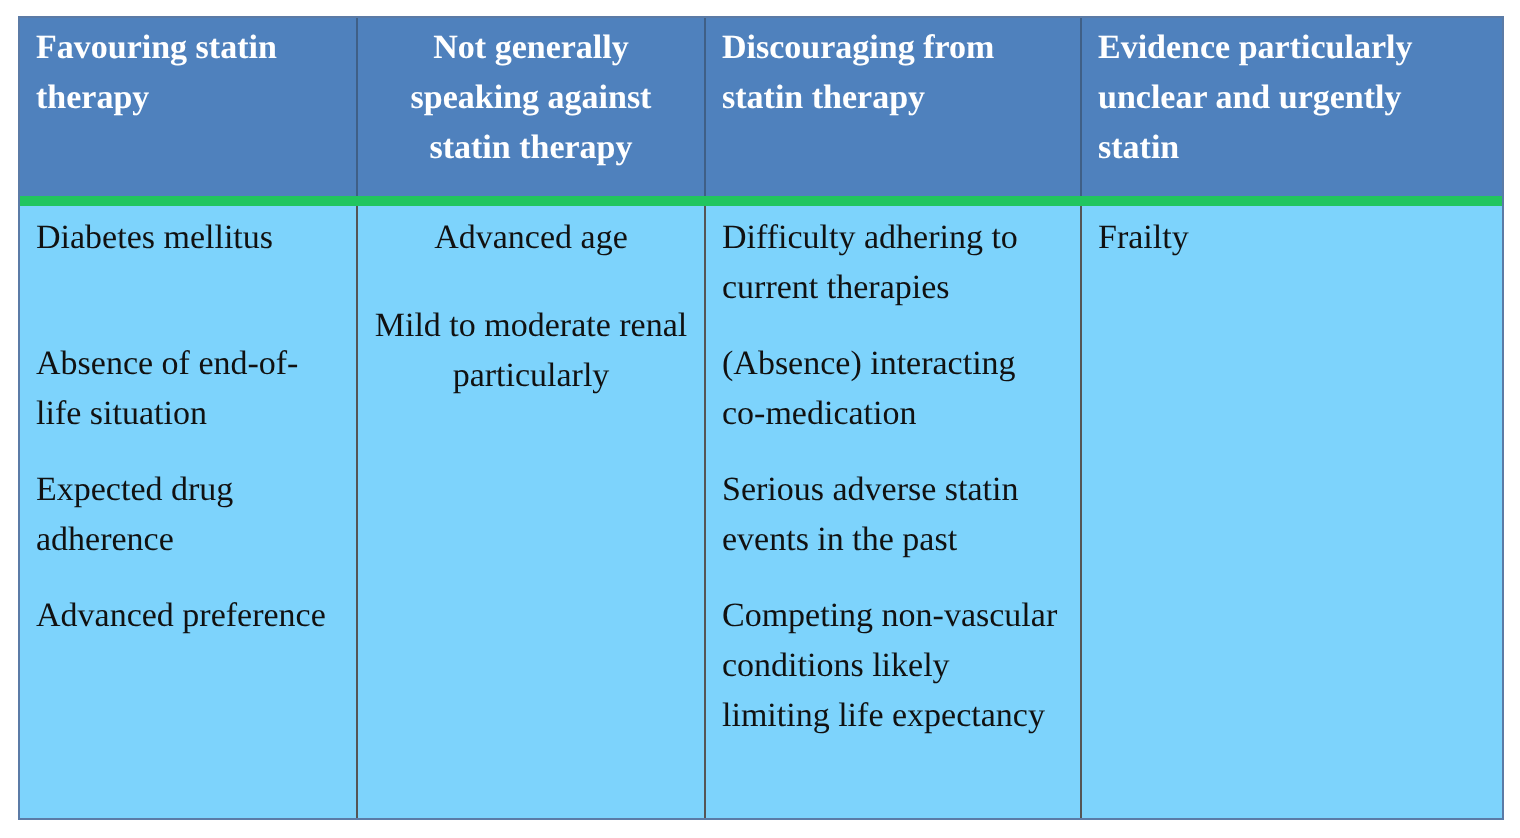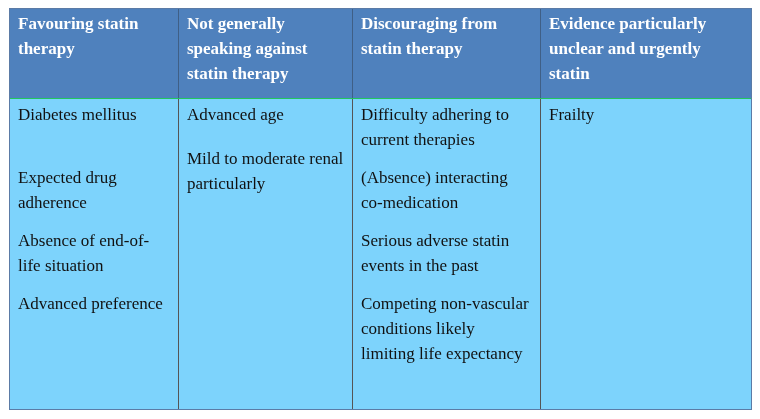--- a/index.html
+++ b/index.html
@@ -23,52 +23,52 @@
       font-weight: bold;
       font-size: 17px;
       line-height: 25px;
       padding: 2px 8px 0 8px;
       border-right: 1px solid #3f5f86;
     }
     .hcell:last-child { border-right: none; }
     .body {
       position: absolute; left: 0; top: 89px; right: 0; bottom: 0;
       display: flex;
-      border-top: 1px solid #22c55e;
+      border-top: 5px solid #22c55e;
     }
     .bcell {
       box-sizing: border-box;
       color: #111;
       font-size: 17px;
       line-height: 25px;
       padding: 3px 8px 0 8px;
       border-right: 1px solid #555;
     }
     .bcell:last-child { border-right: none; }
     .c1 { width: 169px; }
-    .c2 { width: 174px; }
+    .c2 { width: 174px; text-align: center; }
     .c3 { width: 188px; }
     .c4 { width: 210px; }
     .item { margin: 0 0 13px 0; }
   </style>
 </head>
 <body>
 
 <div class="tbl">
   <div class="hdr">
     <div class="hcell c1">Favouring statin therapy</div>
     <div class="hcell c2">Not generally speaking against statin therapy</div>
     <div class="hcell c3">Discouraging from statin therapy</div>
     <div class="hcell c4">Evidence particularly unclear and urgently statin</div>
   </div>
   <div class="body">
     <div class="bcell c1">
       <div class="item" style="margin-bottom:38px">Diabetes mellitus</div>
+      <div class="item">Absence of end-of-life situation</div>
       <div class="item">Expected drug adherence</div>
-      <div class="item">Absence of end-of-life situation</div>
       <div class="item">Advanced preference</div>
     </div>
     <div class="bcell c2">
       <div class="item" style="margin-bottom:19px">Advanced age</div>
       <div class="item">Mild to moderate renal particularly</div>
     </div>
     <div class="bcell c3">
       <div class="item">Difficulty adhering to current therapies</div>
       <div class="item">(Absence) interacting co-medication</div>
       <div class="item">Serious adverse statin events in the past</div>

